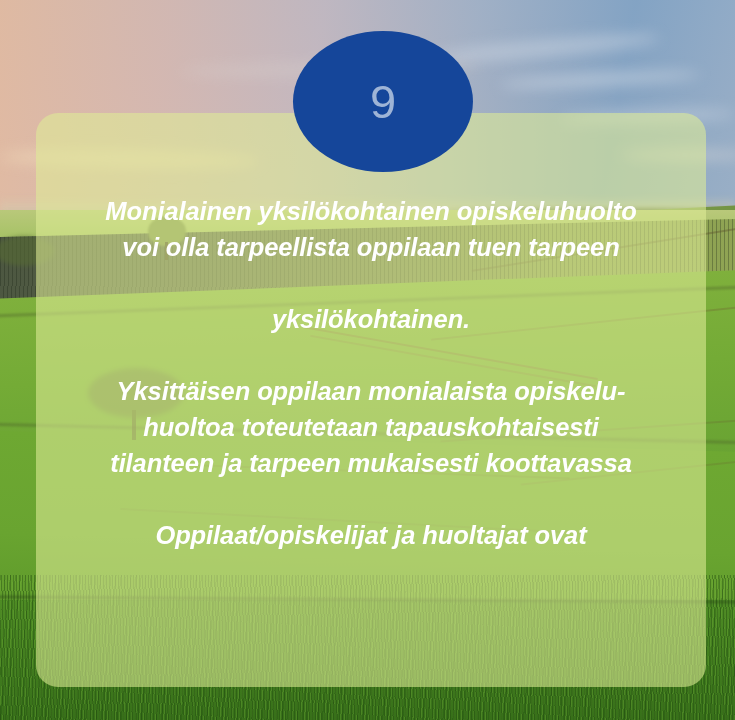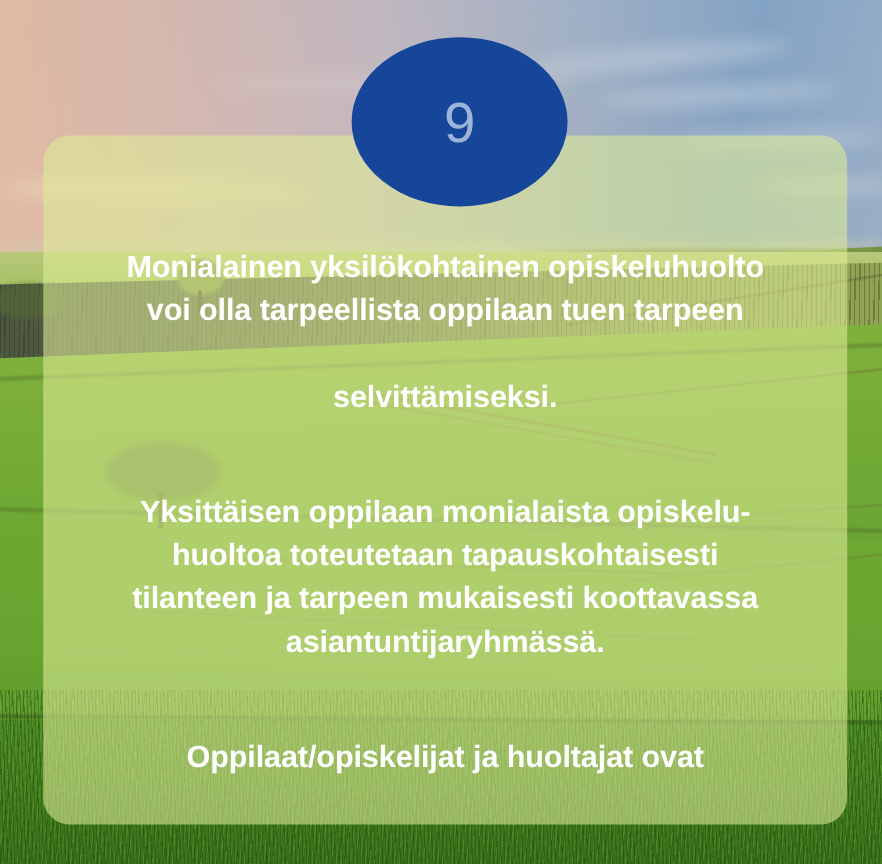--- a/index.html
+++ b/index.html
@@ -171,21 +171,21 @@
     position:absolute;
     left:58px;top:193px;width:626px;
     text-align:center;
     color:#ffffff;
     font-weight:bold;
     font-size:25.5px;
     line-height:36px;
     letter-spacing:-0.1px;
     text-rendering:optimizeLegibility;
   }
-  .copy p{margin:12px;}
+  .copy p{margin:0;font-style:italic;}
   .copy .gap{height:36px;}
 </style>
 </head>
 <body>
 
 <div id="stage">
 
   <div class="photo">
     <div class="sky"></div>
     <div class="cloud c1"></div>
@@ -238,28 +238,27 @@
 
   <div class="badge">
     <span class="badge-number">9</span>
   </div>
 
   <div class="copy">
     <p>
       <span>Monialainen yksilökohtainen opiskeluhuolto</span><br>
       <span>voi olla tarpeellista oppilaan tuen tarpeen</span><br>
       <br>
-      <span>selvittämiseksi.</span>
+      <span>yksilökohtainen.</span>
     </p>
     <div class="gap"></div>
     <p>
       <span>Yksittäisen oppilaan monialaista opiskelu-</span><br>
       <span>huoltoa toteutetaan tapauskohtaisesti</span><br>
       <span>tilanteen ja tarpeen mukaisesti koottavassa</span><br>
-      <span>asiantuntijaryhmässä.</span>
     </p>
     <div class="gap"></div>
     <p>
       <span>Oppilaat/opiskelijat ja huoltajat ovat</span><br>
       <br>
     </p>
   </div>
 
 </div>
 

